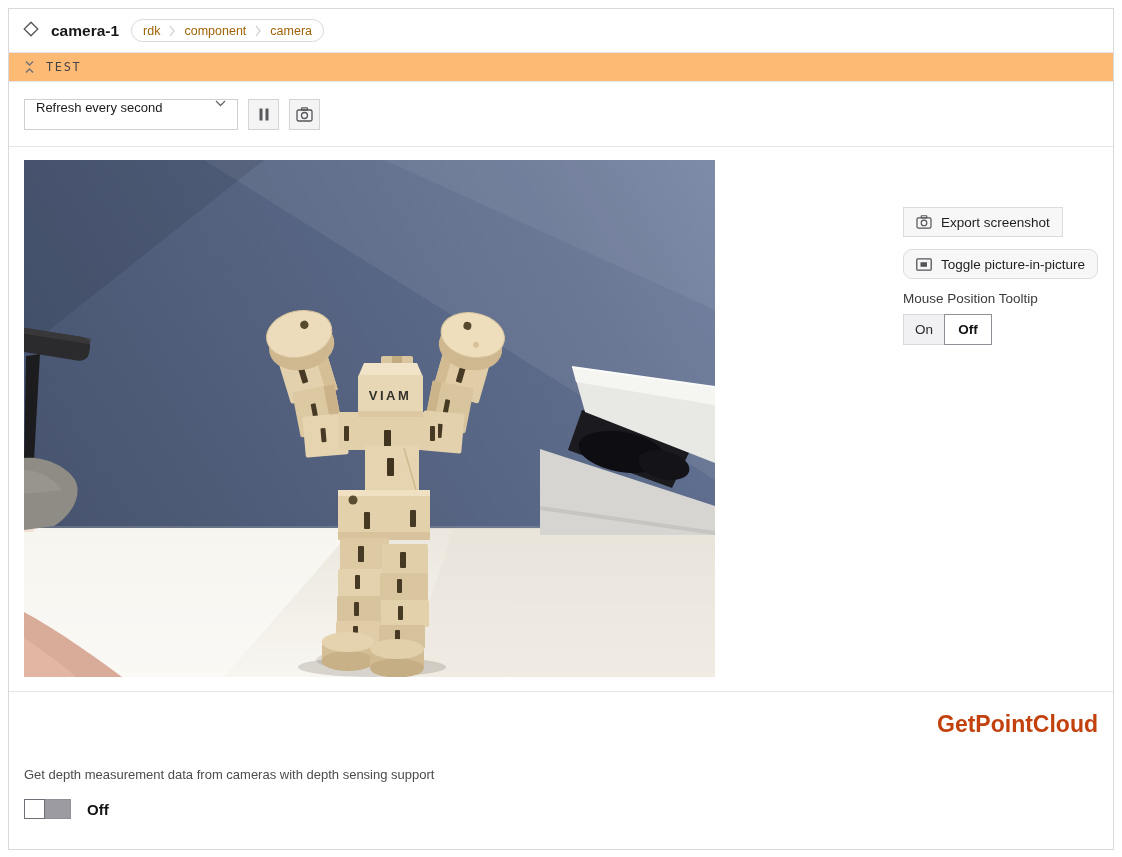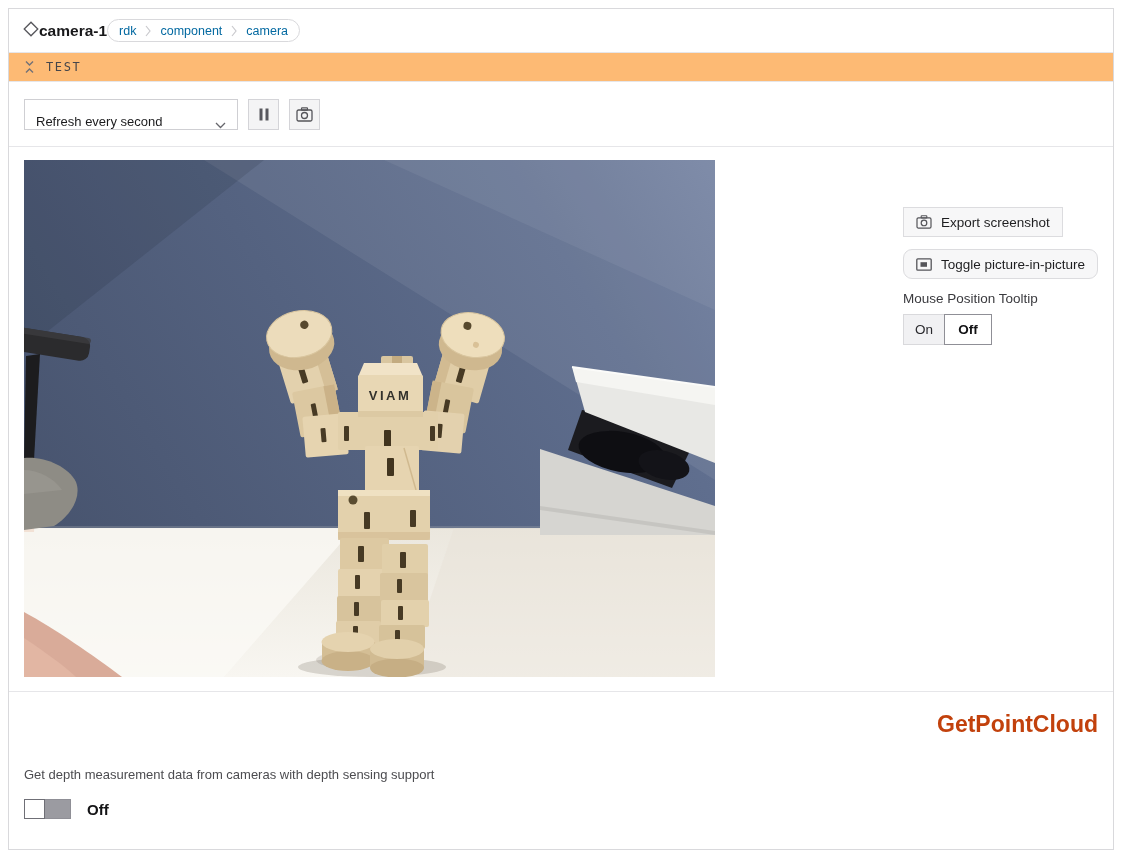--- a/index.html
+++ b/index.html
@@ -2,39 +2,39 @@
 <html><head>
 <meta charset="utf-8">
 <style>
   * { box-sizing: border-box; margin: 0; padding: 0; }
   html,body { width:1122px; height:857px; background:#ffffff; overflow:hidden;
     font-family:"Liberation Sans", sans-serif; color:#121214; }
   .card { position:absolute; left:8px; top:8px; width:1106px; height:842px;
     border:1px solid #d9d9dc; background:#fff; }
   
   .row-header { height:44px; border-bottom:1px solid #e6e6e9; display:flex;
-    align-items:center; padding:0 14px; }
+    align-items:center; padding:0 14px; gap:12px; }
   .title { font-size:15.5px; font-weight:700; color:#18181a; }
   .pill { display:inline-flex; align-items:center; height:23px; border:1px solid #d9d9dc;
     border-radius:12px; padding:0 11px; gap:9px; background:#fff; }
-  .pill .seg-label { font-size:12.5px; color:#0369a1; }
+  .pill .seg-label { font-size:12.5px; color:#a16207; }
   .pill svg { display:block; }
   
   .bar { height:29px; background:#fdba74; border-bottom:1px solid #e6e6e9; display:flex;
     align-items:center; gap:11px; padding:0 15px; width:100%; border-left:none; border-right:none; border-top:none;
     cursor:pointer; text-align:left; }
   .bar-bottom { height:32px; background:#f7f7f8; border-top:1px solid #e6e6e9; border-bottom:none;
     position:absolute; left:0; bottom:0; }
   .bar-label { font-family:"DejaVu Sans Mono", monospace; font-size:12px; letter-spacing:1.6px;
     color:#46464a; }
   
   .row-toolbar { height:65px; border-bottom:1px solid #e6e6e9; display:flex; align-items:center;
     padding:0 15px; gap:10px; }
   .select { width:214px; height:31px; border:1px solid #cfcfd3; background:#fff; display:flex;
-    align-items:flex-end; justify-content:space-between; padding:0 11px; font-size:13px; color:#1b1b1d;
+    align-items:flex-start; justify-content:space-between; padding:0 11px; font-size:13px; color:#1b1b1d;
     cursor:pointer; }
   .icon-btn { width:31px; height:31px; background:#f4f4f5; border:1px solid #d4d4d8; display:flex;
     align-items:center; justify-content:center; cursor:pointer; }
   
   .row-content { position:relative; height:545px; border-bottom:1px solid #e6e6e9; }
   .stream { position:absolute; left:15px; top:13px; width:691px; height:517px; }
   .stream svg { display:block; }
   .side { position:absolute; left:894px; top:16px; display:flex; flex-direction:column;
     align-items:flex-start;margin-top:44px; }
   .btn { height:30px; background:#f7f7f8; border:1px solid #dcdcdf; display:inline-flex;

